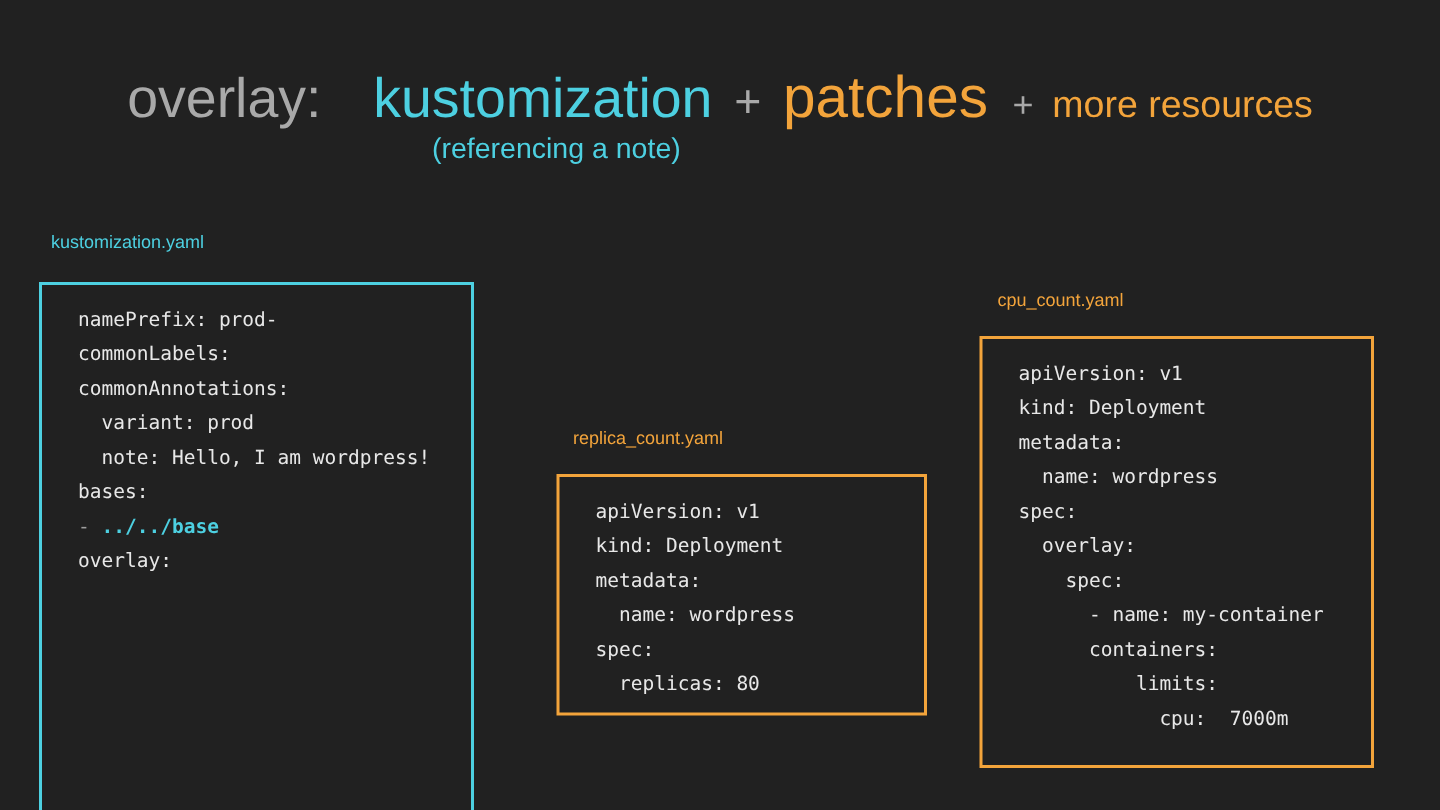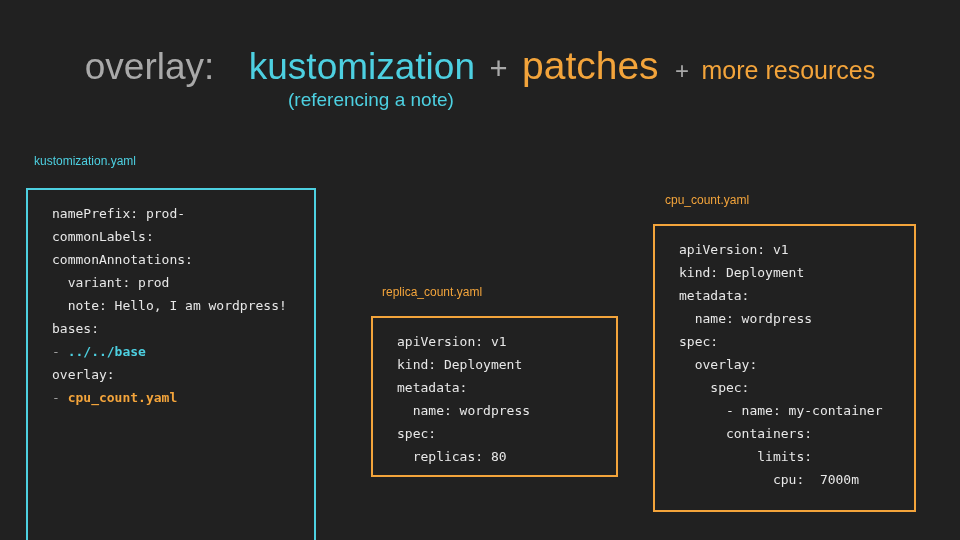--- a/index.html
+++ b/index.html
@@ -116,21 +116,20 @@
     <div class="panel-label" style="color: rgb(77, 208, 225);">kustomization.yaml</div>
     <div class="code-box" style="border-color: rgb(77, 208, 225);">
         <div class="code-line"><span>namePrefix: prod-</span></div>
         <div class="code-line"><span>commonLabels:</span></div>
         <div class="code-line"><span>commonAnnotations:</span></div>
         <div class="code-line"><span>  variant: prod</span></div>
         <div class="code-line"><span>  note: Hello, I am wordpress!</span></div>
         <div class="code-line"><span>bases:</span></div>
         <div class="code-line"><span style="color: rgb(158, 158, 158);">- </span><span style="color: rgb(77, 208, 225); font-weight: bold;">../../base</span></div>
         <div class="code-line"><span>overlay:</span></div>
-        <div class="code-line"><span style="color: rgb(158, 158, 158);">- </span><span style="color: rgb(243, 164, 59); font-weight: bold;">cpu_count.yaml</span></div>
       </div>
   </div>
 
   <div class="panel panel-replica">
     <div class="panel-label" style="color: rgb(243, 164, 59);">replica_count.yaml</div>
     <div class="code-box" style="border-color: rgb(243, 164, 59);">
         <div class="code-line"><span>apiVersion: v1</span></div>
         <div class="code-line"><span>kind: Deployment</span></div>
         <div class="code-line"><span>metadata:</span></div>
         <div class="code-line"><span>  name: wordpress</span></div>

